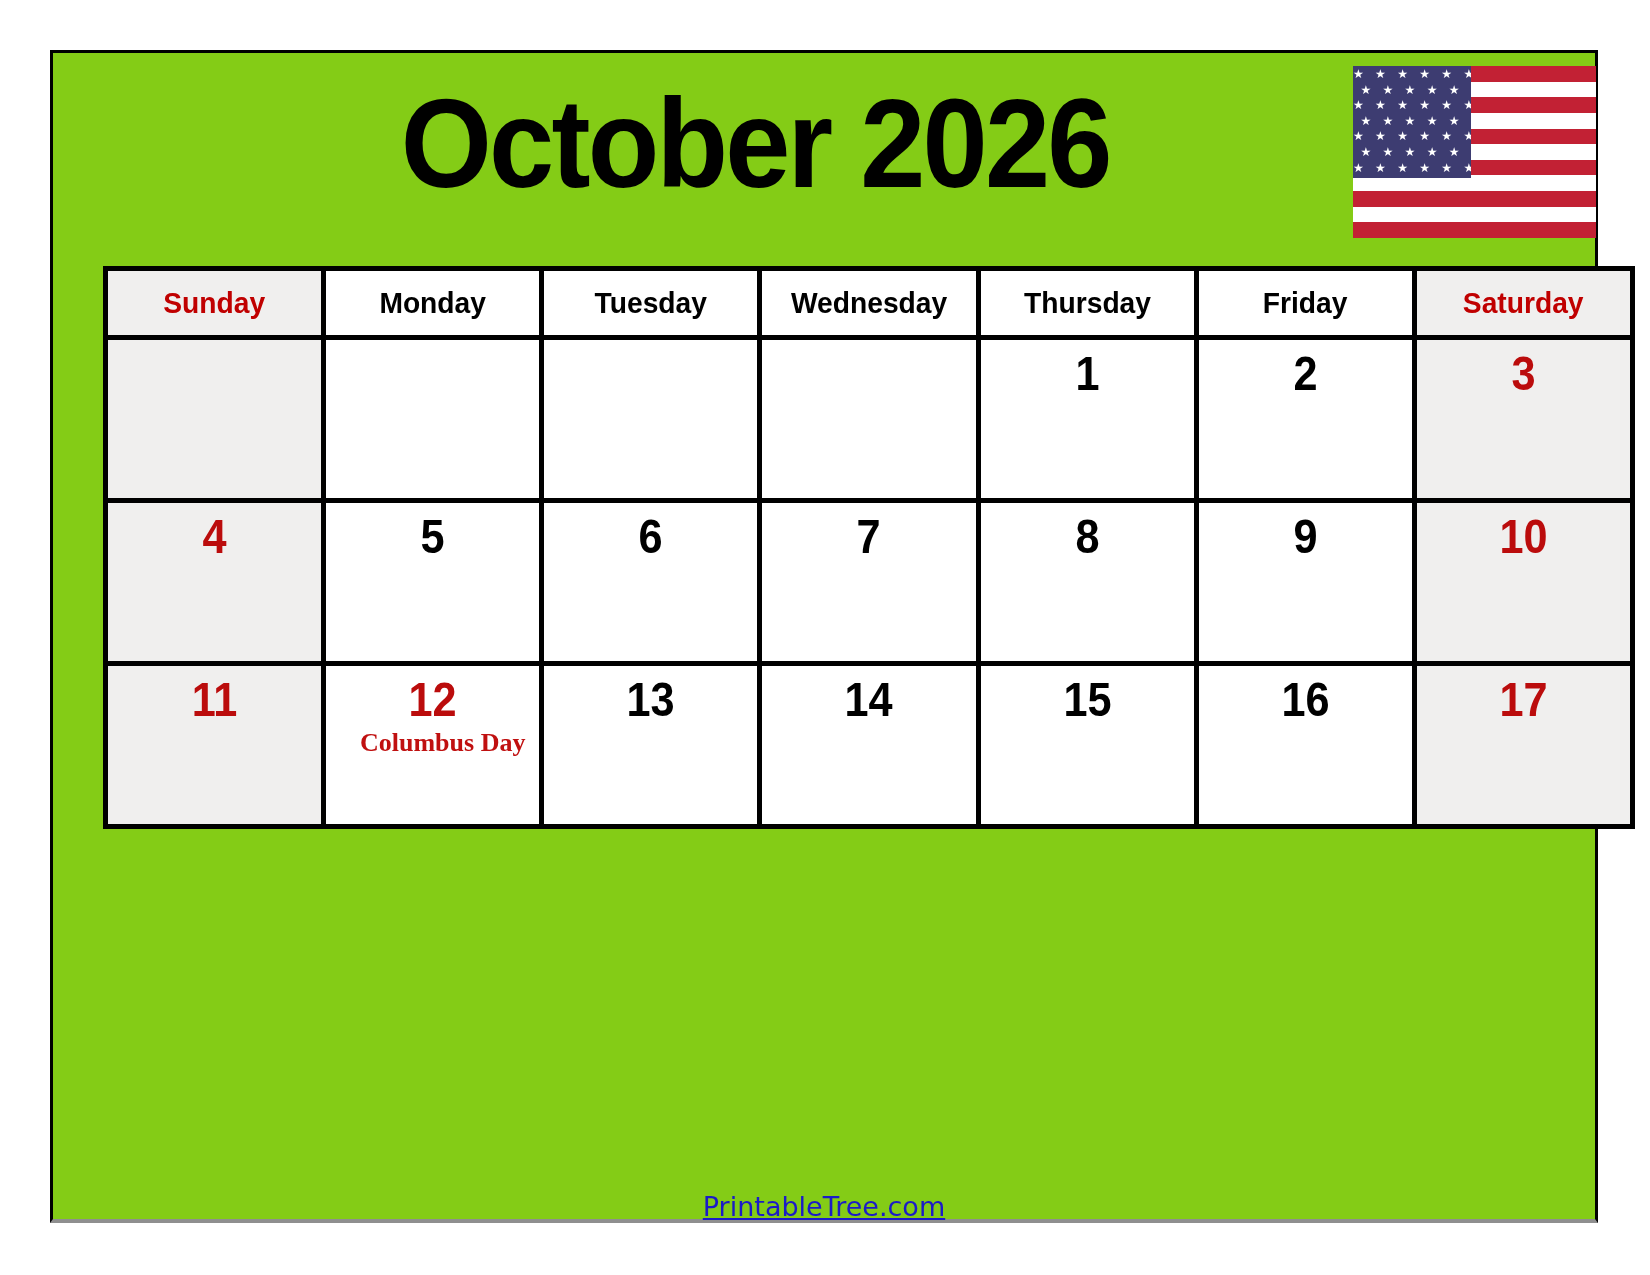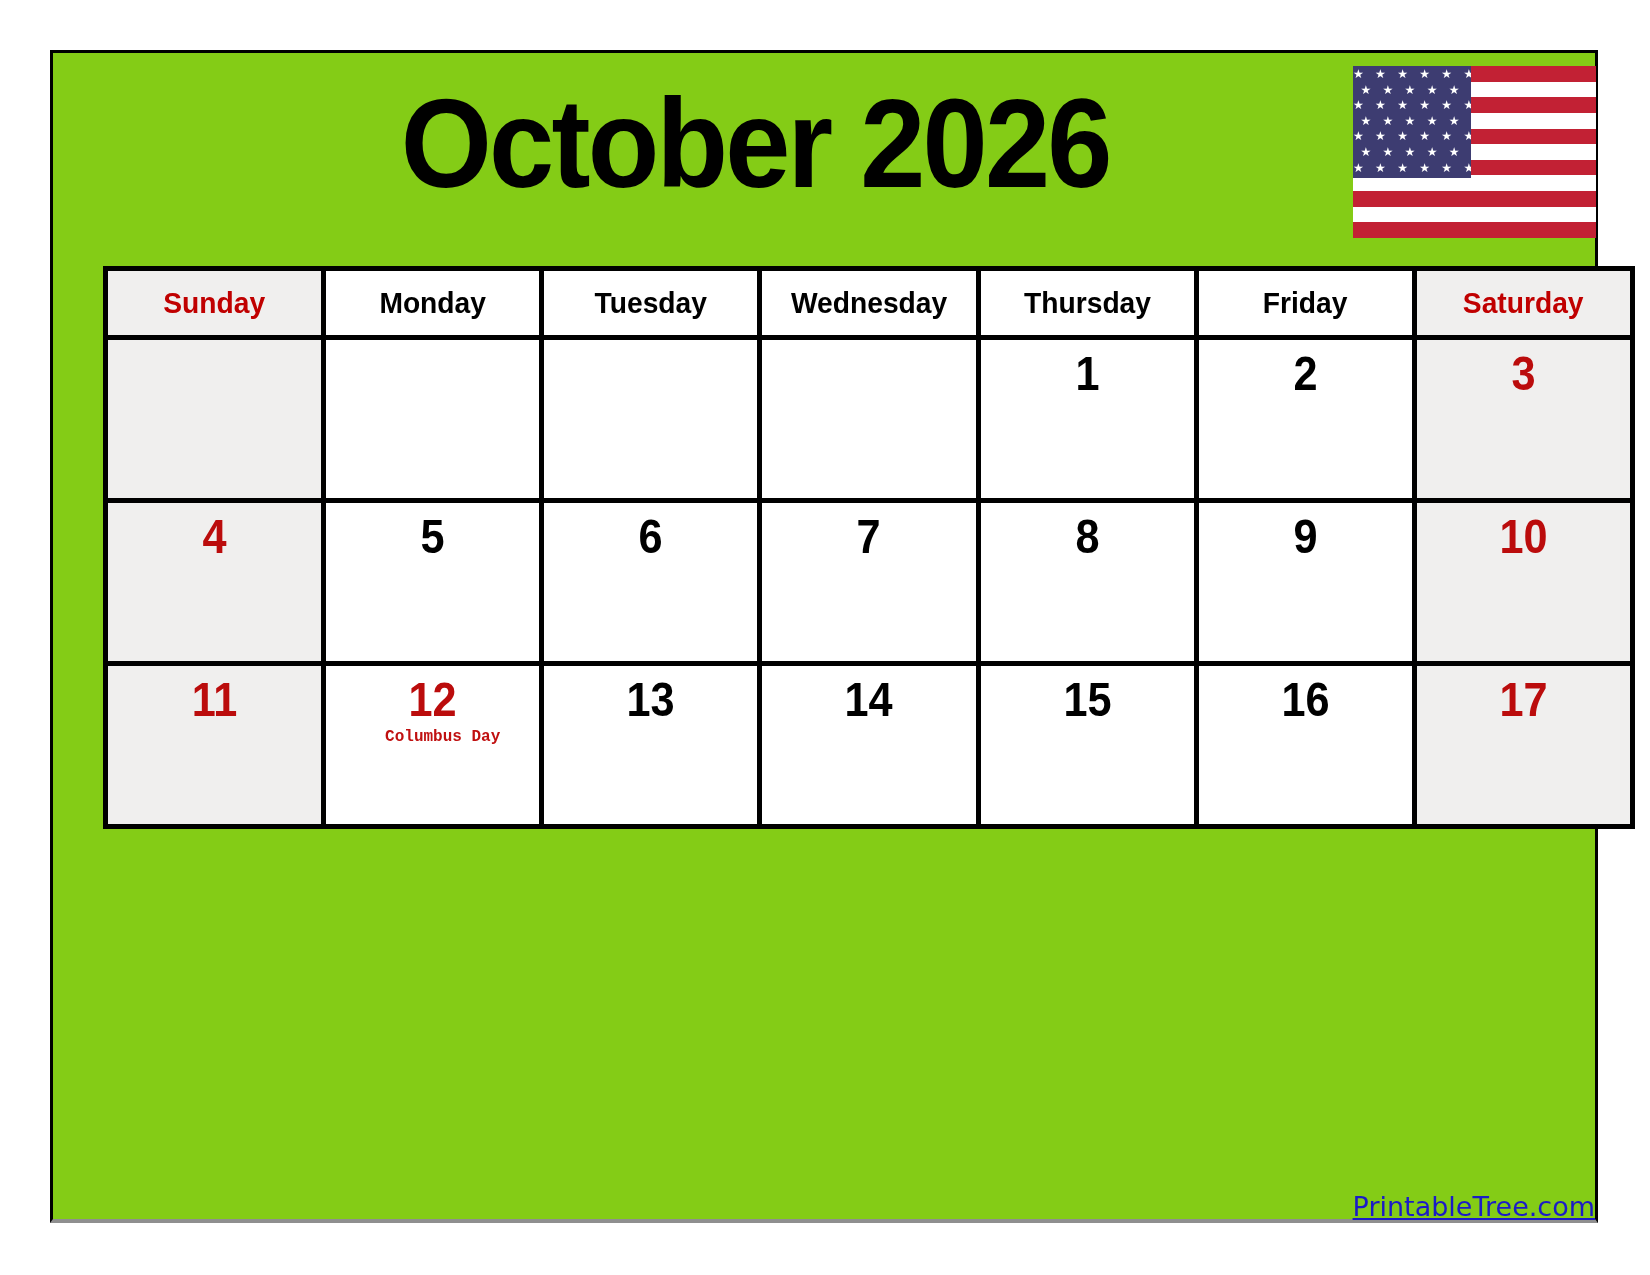--- a/index.html
+++ b/index.html
@@ -74,28 +74,28 @@
     font-size:48px; font-weight:bold; line-height:1.05;
     color:var(--text_black);
     transform:scaleX(0.9); transform-origin:center;
   }
   .cal td:first-child .date,
   .cal td:last-child .date,
   .cal td.holiday-cell .date { color:var(--date_red); }
 
   .holiday {
     margin-top:3px;
-    font-family:Liberation Mono, monospace;
-    font-weight:bold; font-size:16px;
+    font-family:Liberation Serif, serif;
+    font-weight:bold; font-size:26px;
     color:var(--holiday_red);
     padding-left:20px;
   }
 
   
-  .footer { position:absolute; left:0; right:0; top:1138px; text-align:right; }
+  .footer { position:absolute; left:0; right:0; top:1138px; text-align:center; }
   .footer-link {
     font-family:"DejaVu Sans", sans-serif;
     font-size:27px; color:var(--link_blue);
     text-decoration:underline;
   }
 </style>
 </head>
 <body>
 
 <div class="page">

